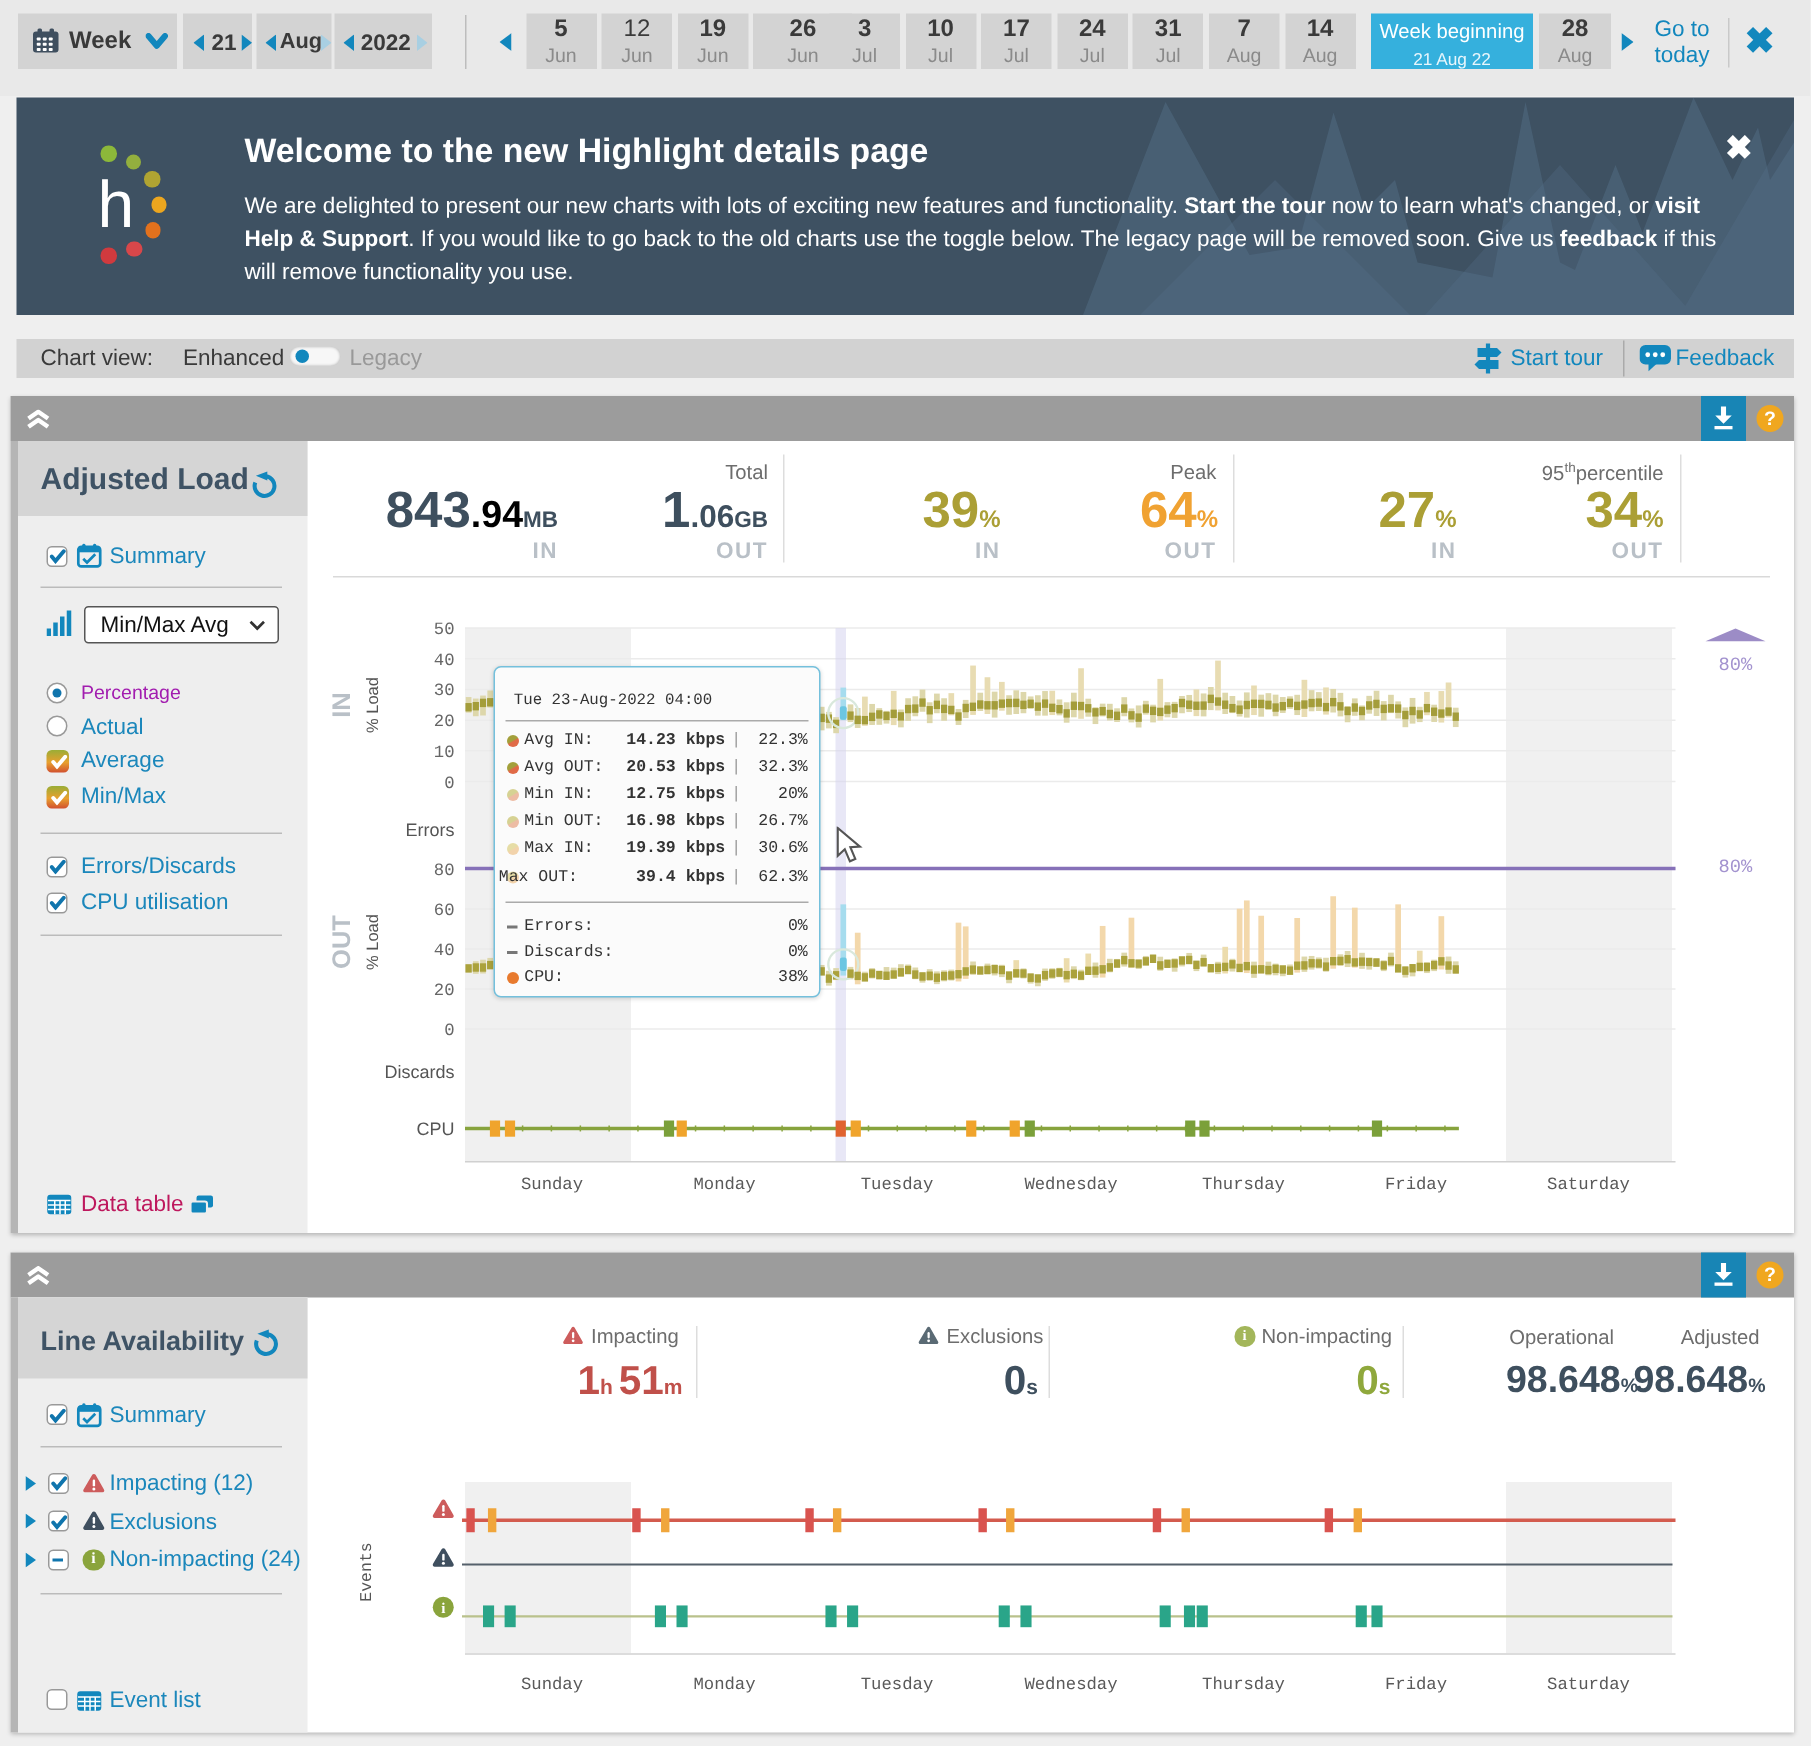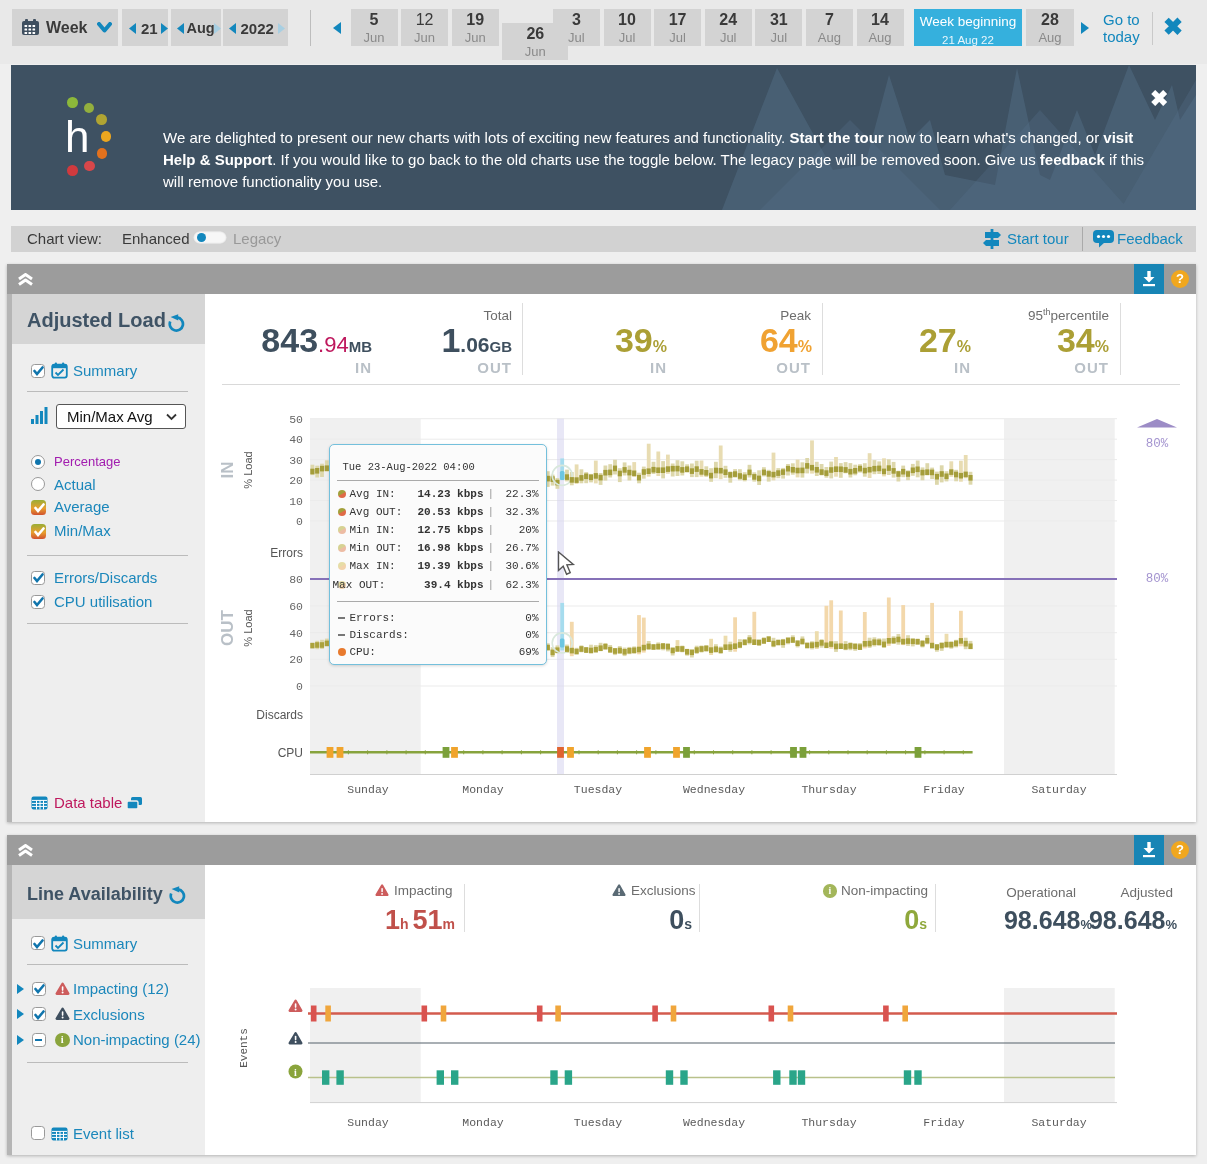--- a/index.html
+++ b/index.html
@@ -52,21 +52,21 @@
 <svg class="abs" style="left:214px;top:22.5px" width="7" height="11">
     <polygon points="0,0 0,11 7,5.5" fill="#a8cfe2"></polygon>
   </svg>
 <div class="abs" style="left:310px;top:10px;width:1px;height:36px;background:#bdbdbd"></div>
 <svg class="abs" style="left:333px;top:22px" width="8" height="12">
     <polygon points="8,0 8,12 0,6.0" fill="#1287bd"></polygon>
   </svg>
 <div class="btn" style="left:350.5px;top:9px;width:47px;height:37px;line-height:1.05;padding-top:3px"><span style="font-size:16px;font-weight:bold;color:#3a3a3a">5</span><br><span style="font-size:13px;color:#8a8a8a">Jun</span></div>
 <div class="btn" style="left:401.1px;top:9px;width:47px;height:37px;line-height:1.05;padding-top:3px"><span style="font-size:16px;font-weight:normal;color:#3a3a3a">12</span><br><span style="font-size:13px;color:#8a8a8a">Jun</span></div>
 <div class="btn" style="left:451.70000000000005px;top:9px;width:47px;height:37px;line-height:1.05;padding-top:3px"><span style="font-size:16px;font-weight:bold;color:#3a3a3a">19</span><br><span style="font-size:13px;color:#8a8a8a">Jun</span></div>
-<div class="btn" style="left:502.30000000000007px;top:23px;width:66px;height:37px;line-height:1.05;padding-top:3px"><span style="font-size:16px;font-weight:bold;color:#3a3a3a">26</span><br><span style="font-size:13px;color:#8a8a8a">Jun</span></div>
+<div class="btn" style="left:502.30000000000007px;top:9px;width:66px;height:37px;line-height:1.05;padding-top:3px"><span style="font-size:16px;font-weight:bold;color:#3a3a3a">26</span><br><span style="font-size:13px;color:#8a8a8a">Jun</span></div>
 <div class="btn" style="left:552.9000000000001px;top:9px;width:47px;height:37px;line-height:1.05;padding-top:3px"><span style="font-size:16px;font-weight:bold;color:#3a3a3a">3</span><br><span style="font-size:13px;color:#8a8a8a">Jul</span></div>
 <div class="btn" style="left:603.5000000000001px;top:9px;width:47px;height:37px;line-height:1.05;padding-top:3px"><span style="font-size:16px;font-weight:bold;color:#3a3a3a">10</span><br><span style="font-size:13px;color:#8a8a8a">Jul</span></div>
 <div class="btn" style="left:654.1000000000001px;top:9px;width:47px;height:37px;line-height:1.05;padding-top:3px"><span style="font-size:16px;font-weight:bold;color:#3a3a3a">17</span><br><span style="font-size:13px;color:#8a8a8a">Jul</span></div>
 <div class="btn" style="left:704.7000000000002px;top:9px;width:47px;height:37px;line-height:1.05;padding-top:3px"><span style="font-size:16px;font-weight:bold;color:#3a3a3a">24</span><br><span style="font-size:13px;color:#8a8a8a">Jul</span></div>
 <div class="btn" style="left:755.3000000000002px;top:9px;width:47px;height:37px;line-height:1.05;padding-top:3px"><span style="font-size:16px;font-weight:bold;color:#3a3a3a">31</span><br><span style="font-size:13px;color:#8a8a8a">Jul</span></div>
 <div class="btn" style="left:805.9000000000002px;top:9px;width:47px;height:37px;line-height:1.05;padding-top:3px"><span style="font-size:16px;font-weight:bold;color:#3a3a3a">7</span><br><span style="font-size:13px;color:#8a8a8a">Aug</span></div>
 <div class="btn" style="left:856.5000000000002px;top:9px;width:47px;height:37px;line-height:1.05;padding-top:3px"><span style="font-size:16px;font-weight:bold;color:#3a3a3a">14</span><br><span style="font-size:13px;color:#8a8a8a">Aug</span></div>
 <div class="btn" style="left:914px;top:9px;width:108px;height:37px;background:#35b0dd;line-height:1.15;padding-top:3px"><span style="font-size:13.5px;color:#fff">Week beginning</span><br><span style="font-size:11.5px;color:#e8f6fc">21 Aug 22</span></div>
 <div class="btn" style="left:1026px;top:9px;width:48px;height:37px;line-height:1.05;padding-top:3px"><span style="font-size:16px;font-weight:bold;color:#3a3a3a">28</span><br><span style="font-size:13px;color:#8a8a8a">Aug</span></div>
 <svg class="abs" style="left:1081px;top:22px" width="8" height="12">
@@ -81,20 +81,21 @@
 <polygon fill="#55708a" opacity="0.3" points="189,145 279,55 369,145 379,145 469,45 558,145 549,145 625,15 625,145"></polygon>
 </svg>
 <div style="position:absolute;left:56.1px;top:32.2px;width:10.6px;height:10.6px;border-radius:50%;background:#8cb83a"></div>
 <div style="position:absolute;left:72.9px;top:37.5px;width:10.6px;height:10.6px;border-radius:50%;background:#93af3e"></div>
 <div style="position:absolute;left:85.0px;top:49.400000000000006px;width:10.6px;height:10.6px;border-radius:50%;background:#b0a432"></div>
 <div style="position:absolute;left:89.60000000000001px;top:66.3px;width:10.6px;height:10.6px;border-radius:50%;background:#eca61f"></div>
 <div style="position:absolute;left:85.9px;top:83.3px;width:10.6px;height:10.6px;border-radius:50%;background:#e2711d"></div>
 <div style="position:absolute;left:73.3px;top:95.5px;width:10.6px;height:10.6px;border-radius:50%;background:#d8474a"></div>
 <div style="position:absolute;left:56.1px;top:100.2px;width:10.6px;height:10.6px;border-radius:50%;background:#d03a3e"></div>
 <div style="position:absolute;left:54px;top:47px;font-size:44px;color:#fff;font-family:'Liberation Sans',sans-serif">h</div>
+<div style="position:absolute;left:152px;top:23px;font-size:22.5px;font-weight:bold;color:#fff">Welcome to the new Highlight details page</div>
 <div style="position:absolute;left:152px;top:62px;font-size:15px;color:#fff;line-height:22px;white-space:nowrap">We are delighted to present our new charts with lots of exciting new features and functionality. <b>Start the tour</b> now to learn what's changed, or <b>visit</b><br><b>Help &amp; Support</b>. If you would like to go back to the old charts use the toggle below. The legacy page will be removed soon. Give us <b>feedback</b> if this<br>will remove functionality you use.</div>
 <div style="position:absolute;left:1139px;top:21px;font-size:22px;font-weight:bold;color:#fff">✖</div>
 </div>
 <div class="abs" style="left:11px;top:226px;width:1185px;height:26px;background:#d2d2d2"></div>
 <div style="position:absolute;left:27px;top:230px;font-size:15px;color:#3a3a3a">Chart view:</div>
 <div style="position:absolute;left:122px;top:230px;font-size:15px;color:#3a3a3a">Enhanced</div>
 <div class="abs" style="left:193px;top:230.5px;width:34px;height:13px;border-radius:7px;background:#f7f7f7;box-shadow:inset 0 0 2px rgba(0,0,0,0.3)"></div>
 <div class="abs" style="left:196.5px;top:232.5px;width:9px;height:9px;border-radius:50%;background:#1287bd"></div>
 <div style="position:absolute;left:233px;top:230px;font-size:15px;color:#999">Legacy</div>
 <svg class="abs" style="left:982px;top:228px" width="20" height="22" viewBox="0 0 20 22">
@@ -191,21 +192,21 @@
 <line x1="5.5" y1="4.4" x2="5.5" y2="13.5"></line>
       <line x1="9" y1="4.4" x2="9" y2="13.5"></line>
       <line x1="12.5" y1="4.4" x2="12.5" y2="13.5"></line>
     </g>
   </svg>
 <div style="position:absolute;left:54px;top:794px;font-size:15px;color:#be185d">Data table</div>
 <svg class="abs" style="left:126px;top:796px" width="17" height="14" viewBox="0 0 17 14">
 <rect x="5" y="1" width="11" height="8" rx="1.5" fill="#1287bd"></rect>
 <rect x="1" y="5" width="11" height="8" rx="1.5" fill="#1287bd" stroke="#eee" stroke-width="1.4"></rect>
   </svg>
-<div class="abs" style="right:835px;top:320.5px;white-space:nowrap"><span style="font-size:34px;font-weight:bold;color:#3e4f5e">843</span><span style="font-size:22px;font-weight:normal;color:#be185d">.94</span><span style="font-size:15px;font-weight:bold;color:#3e4f5e">MB</span></div>
+<div class="abs" style="right:835px;top:320.5px;white-space:nowrap"><span style="font-size:34px;font-weight:bold;color:#3e4f5e">843</span><span style="font-size:25px;font-weight:bold;color:#000000">.94</span><span style="font-size:15px;font-weight:bold;color:#3e4f5e">MB</span></div>
 <div class="abs" style="right:835px;top:359px;white-space:nowrap"><span style="font-size:15px;font-weight:bold;color:#b9c0c7;letter-spacing:1px">IN</span></div>
 <div class="abs" style="right:695px;top:306px;white-space:nowrap"><span style="font-size:13.5px;color:#6d6d6d">Total</span></div>
 <div class="abs" style="right:695px;top:320.5px;white-space:nowrap"><span style="font-size:34px;font-weight:bold;color:#3e4f5e">1</span><span style="font-size:21px;font-weight:bold;color:#3e4f5e">.06</span><span style="font-size:15px;font-weight:bold;color:#3e4f5e">GB</span></div>
 <div class="abs" style="right:695px;top:359px;white-space:nowrap"><span style="font-size:15px;font-weight:bold;color:#b9c0c7;letter-spacing:1px">OUT</span></div>
 <div class="abs" style="right:540px;top:320.5px;white-space:nowrap"><span style="font-size:34px;font-weight:bold;color:#ab9f35">39</span><span style="font-size:16px;font-weight:bold;color:#ab9f35">%</span></div>
 <div class="abs" style="right:540px;top:359px;white-space:nowrap"><span style="font-size:15px;font-weight:bold;color:#b9c0c7;letter-spacing:1px">IN</span></div>
 <div class="abs" style="right:396px;top:306px;white-space:nowrap"><span style="font-size:13.5px;color:#6d6d6d">Peak</span></div>
 <div class="abs" style="right:395px;top:320.5px;white-space:nowrap"><span style="font-size:34px;font-weight:bold;color:#f0a232">64</span><span style="font-size:16px;font-weight:bold;color:#f0a232">%</span></div>
 <div class="abs" style="right:396px;top:359px;white-space:nowrap"><span style="font-size:15px;font-weight:bold;color:#b9c0c7;letter-spacing:1px">OUT</span></div>
 <div class="abs" style="right:236px;top:320.5px;white-space:nowrap"><span style="font-size:34px;font-weight:bold;color:#ab9f35">27</span><span style="font-size:16px;font-weight:bold;color:#ab9f35">%</span></div>
@@ -899,21 +900,21 @@
 <div class="abs" style="right:7px;top:134.0px">62.3%</div>
 <div class="abs" style="left:7px;top:156.2px;width:202px;height:1px;background:#aaa"></div>
 <div class="abs" style="left:8px;top:172.2px;width:7px;height:2px;background:#777"></div>
 <div class="abs" style="left:20px;top:167.2px">Errors:</div>
 <div class="abs" style="right:7px;top:167.2px">0%</div>
 <div class="abs" style="left:8px;top:189.2px;width:7px;height:2px;background:#777"></div>
 <div class="abs" style="left:20px;top:184.2px">Discards:</div>
 <div class="abs" style="right:7px;top:184.2px">0%</div>
 <div class="abs" style="left:8px;top:203.2px;width:8px;height:8px;border-radius:50%;background:#e87a2e"></div>
 <div class="abs" style="left:20px;top:201.2px">CPU:</div>
-<div class="abs" style="right:7px;top:201.2px">69%</div>
+<div class="abs" style="right:7px;top:201.2px">38%</div>
 </div>
 <svg class="abs" style="left:557px;top:551px" width="22" height="26" viewBox="0 0 22 26">
 <path d="M1.5 1 L1.5 19.5 L6.2 15.2 L9.6 23.2 L13.2 21.6 L9.9 13.8 L16.3 13.4 Z" fill="#fff" stroke="#555" stroke-width="1.4"></path>
   </svg>
 <div class="abs" style="left:7px;top:835px;width:1189px;height:320px;background:#fff;box-shadow:0 1px 3px rgba(0,0,0,0.25)"></div>
 <div class="abs" style="left:7px;top:835px;width:1189px;height:29.5px;background:#9c9c9c"></div>
 <svg class="abs" style="left:17px;top:843.5px" width="17" height="13" viewBox="0 0 17 13">
 <path d="M2 6 L8.5 1.5 L15 6" fill="none" stroke="#fff" stroke-width="3" stroke-linejoin="round"></path>
 <path d="M2 11.5 L8.5 7 L15 11.5" fill="none" stroke="#fff" stroke-width="3" stroke-linejoin="round"></path>
   </svg>

